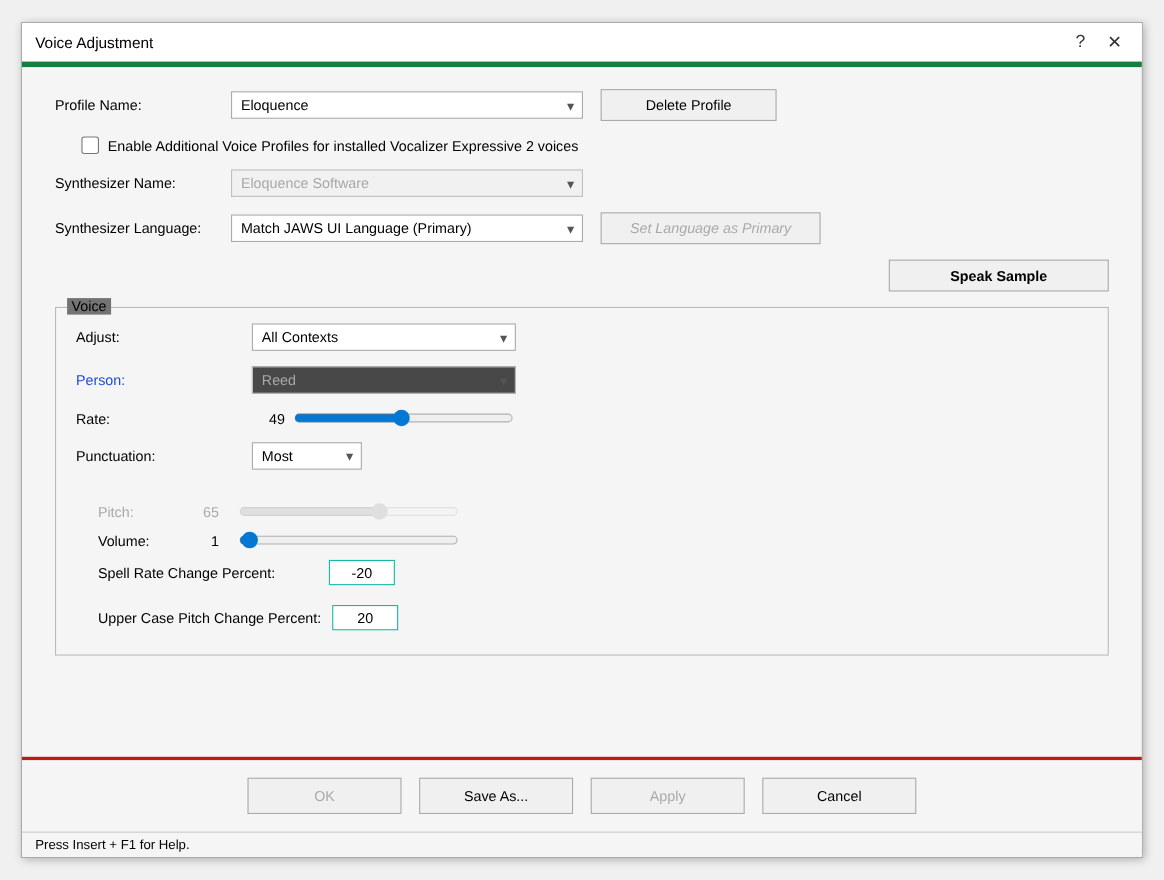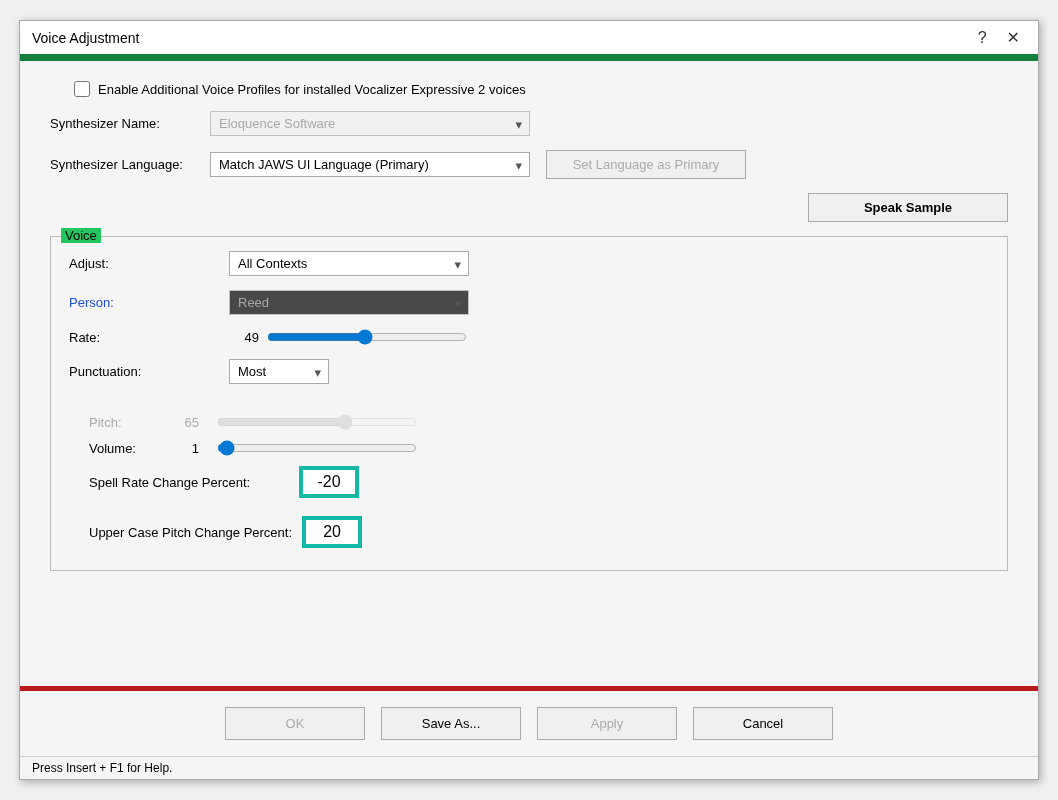--- a/index.html
+++ b/index.html
@@ -22,21 +22,21 @@
       box-shadow: 2px 2px 8px rgba(0,0,0,0.3);
       display: flex;
       flex-direction: column;
     }
     .title-bar {
       background: #fff;
       display: flex;
       align-items: center;
       justify-content: space-between;
       padding: 8px 12px;
-      border-bottom: 7px solid #15803d;
+      border-bottom: 5px solid #15803d;
       height: 40px;
     }
     .title-bar-title {
       font-size: 14px;
       font-weight: normal;
     }
     .title-bar-buttons {
       display: flex;
       align-items: center;
       gap: 8px;
@@ -129,21 +129,21 @@
       border: 1px solid #bbb;
       padding: 14px 18px;
       margin-top: 8px;
       margin-bottom: 16px;
       position: relative;
     }
     .group-title {
       position: absolute;
       top: -9px;
       left: 10px;
-      background: #22c55e;
+      background: #737373;
       padding: 0 4px;
       font-size: 13px;
     }
     .slider-row {
       display: flex;
       align-items: center;
       gap: 10px;
     }
     .slider-label {
       min-width: 70px;
@@ -154,41 +154,41 @@
     }
     input[type=range] {
       width: 200px;
       accent-color: #0078d4;
     }
     input[type=range]:disabled {
       accent-color: #aaa;
     }
     .number-input {
       width: 60px;
-      border: 4px solid #14b8a6;
+      border: 1px solid #14b8a6;
       padding: 3px 6px;
-      font-size: 16px;
+      font-size: 13px;
       text-align: center;
     }
     .spell-rate-row, .upper-case-row {
       display: flex;
       align-items: center;
       gap: 10px;
       margin-bottom: 8px;
     }
     .spell-label {
       min-width: 200px;
     }
     .footer {
       display: flex;
       align-items: center;
       justify-content: center;
       gap: 16px;
       padding: 16px 30px;
-      border-top: 5px solid #b91c1c;
+      border-top: 3px solid #b91c1c;
       background: #f5f5f5;
     }
     .footer-btn {
       min-width: 140px;
       padding: 8px 20px;
       font-size: 13px;
       border: 1px solid #aaa;
       background: #f0f0f0;
       cursor: pointer;
     }
@@ -232,20 +232,29 @@
   <div class="title-bar">
     <span class="title-bar-title">Voice Adjustment</span>
     <div class="title-bar-buttons">
       <button class="title-btn">?</button>
       <button class="title-btn">✕</button>
     </div>
   </div>
 
   <div class="content">
 
+    <div class="row">
+      <span class="label">Profile Name:</span>
+      <div class="select-wrapper">
+        <select class="select-box profile-select">
+          <option value="Eloquence">Eloquence</option>
+        </select>
+      </div>
+      <button class="btn delete-btn">Delete Profile</button>
+    </div>
 
     <div class="checkbox-row">
       <input type="checkbox" style="">
       <span>Enable Additional Voice Profiles for installed Vocalizer Expressive 2 voices</span>
     </div>
 
     <div class="row">
       <span class="label">Synthesizer Name:</span>
       <div class="select-wrapper">
         <select class="select-box synth-select" disabled="" style="color: rgb(136, 136, 136);">
@@ -254,21 +263,21 @@
       </div>
     </div>
 
     <div class="row">
       <span class="label">Synthesizer Language:</span>
       <div class="select-wrapper">
         <select class="select-box lang-select">
           <option value="Match JAWS UI Language (Primary)">Match JAWS UI Language (Primary)</option>
         </select>
       </div>
-      <button class="btn btn-disabled" style="margin-left:16px;min-width:200px;">Set Language as Primary</button>
+      <button class="btn btn-disabled" style="margin-left:16px;min-width:200px;font-style:italic;">Set Language as Primary</button>
     </div>
 
     <div class="row" style="justify-content:flex-end;">
       <button class="btn" style="min-width:200px;margin-left:0;font-weight:bold;">Speak Sample</button>
     </div>
 
     <div class="group-box">
       <span class="group-title">Voice</span>
 
       <div class="voice-section">

